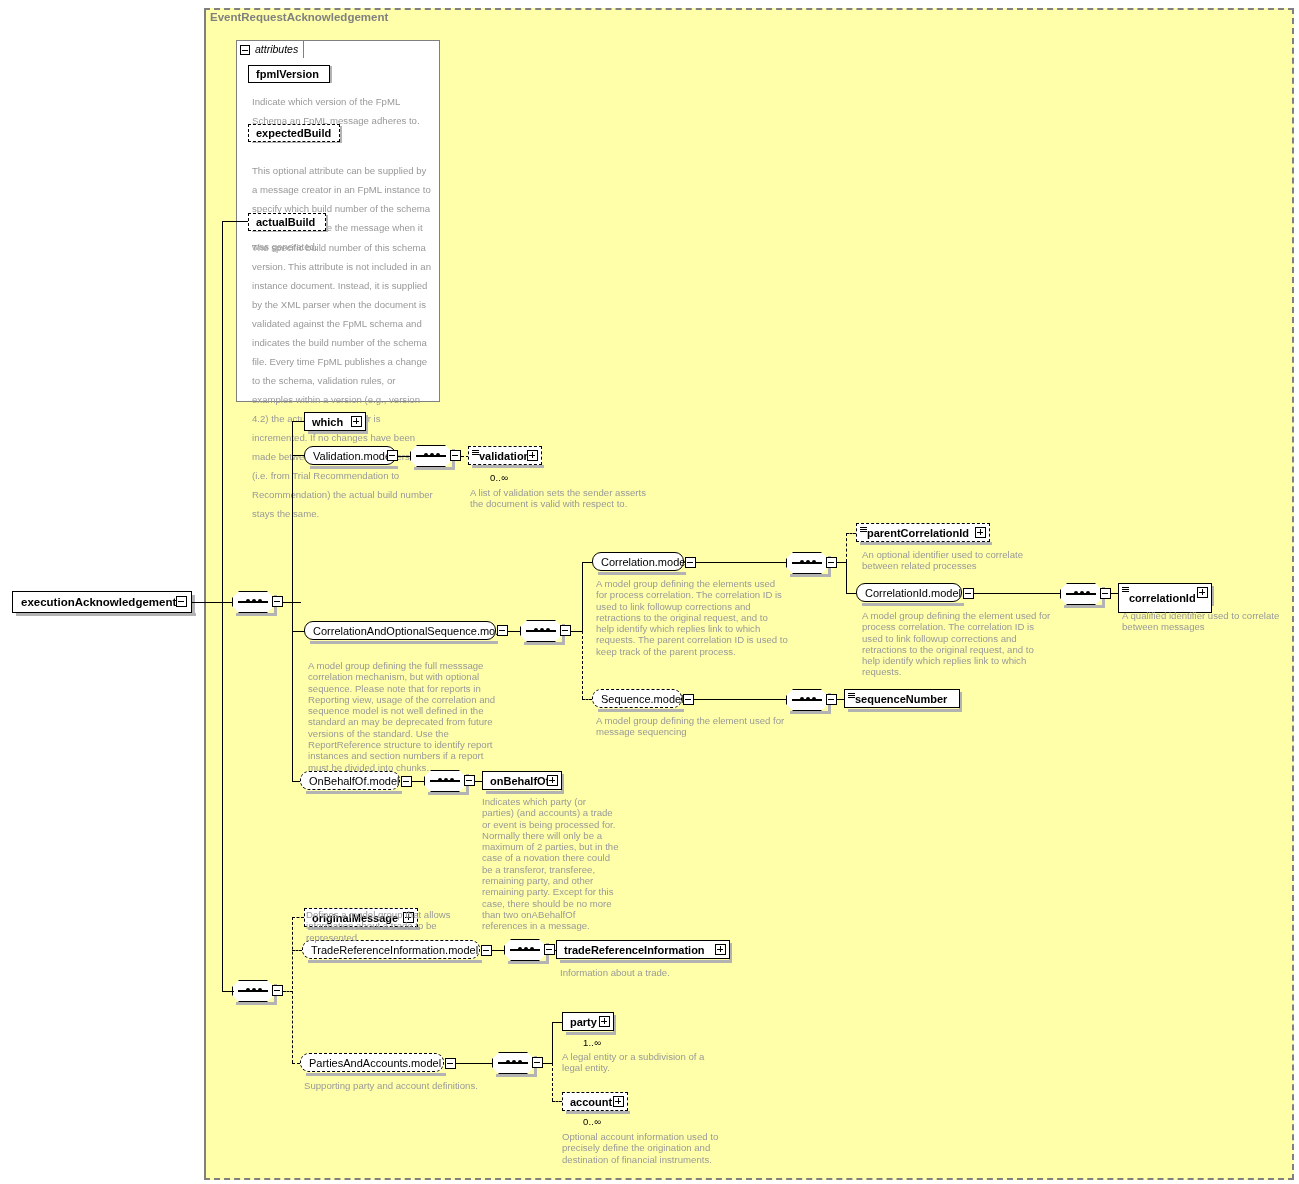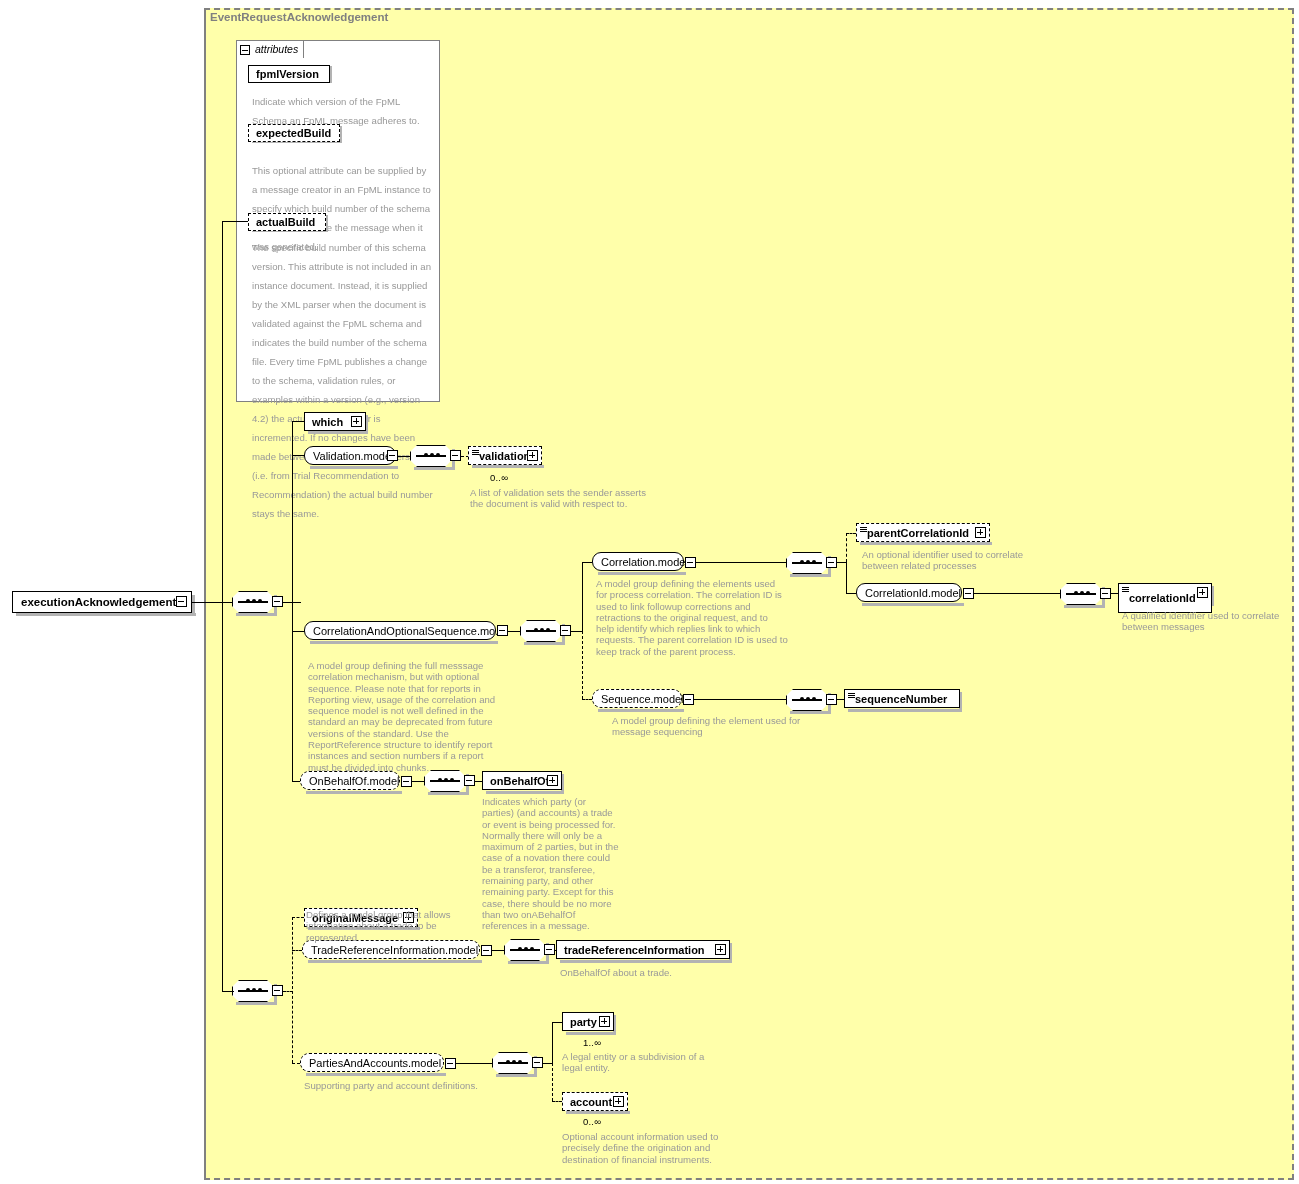--- a/index.html
+++ b/index.html
@@ -292,20 +292,21 @@
     <span class="lbl" style="left:10px;">parentCorrelationId</span>
     <span class="pm plus" style="right:3px;top:3px;"></span>
   </div>
   <div class="desc" style="left:862px;top:549px;width:190px;">An optional identifier used to correlate between related processes</div>
 
   <div class="nshadow" style="left:862px;top:603px;width:102px;height:3px;"></div>
   <div class="mgroup" style="left:856px;top:583px;width:106px;height:19px;">
     <span class="lbl">CorrelationId.model</span>
   </div>
   <div class="pm" style="left:963px;top:588px;"></div>
+  <div class="desc" style="left:862px;top:610px;width:192px;">A model group defining the element used for process correlation. The correlation ID is used to link followup corrections and retractions to the original request, and to help identify which replies link to which requests.</div>
   <div class="ln hl" style="left:974px;top:593px;width:86px;"></div>
 
   <div class="seq" style="left:1060px;top:583px;">
     <div class="shd"></div>
     <div class="shdr"></div>
     <div class="oct"></div>
     <div class="octline"></div>
     <div class="d" style="left:14px;"></div>
     <div class="d" style="left:20px;"></div>
     <div class="d" style="left:26px;"></div>
@@ -324,21 +325,21 @@
     <span class="lbl" style="left:10px;">correlationId</span>
     <span class="pm plus" style="right:3px;top:3px;"></span>
   </div>
   <div class="desc" style="left:1122px;top:610px;width:172px;">A qualified identifier used to correlate between messages</div>
 
   <div class="nshadow" style="left:598px;top:709px;width:86px;height:3px;"></div>
   <div class="mgroup dashed" style="left:592px;top:689px;width:90px;height:19px;">
     <span class="lbl">Sequence.model</span>
   </div>
   <div class="pm" style="left:683px;top:694px;"></div>
-  <div class="desc" style="left:596px;top:715px;width:192px;margin-left:16px;">A model group defining the element used for message sequencing</div>
+  <div class="desc" style="left:596px;top:715px;width:192px;">A model group defining the element used for message sequencing</div>
   <div class="ln hl" style="left:694px;top:699px;width:92px;"></div>
 
   <div class="seq" style="left:786px;top:689px;">
     <div class="shd"></div>
     <div class="shdr"></div>
     <div class="oct"></div>
     <div class="octline"></div>
     <div class="d" style="left:14px;"></div>
     <div class="d" style="left:20px;"></div>
     <div class="d" style="left:26px;"></div>
@@ -427,21 +428,21 @@
   </div>
   <div class="pm" style="left:544px;top:944px;"></div>
   <div class="ln hl" style="left:555px;top:950px;width:8px;"></div>
 
   <div class="nshadow" style="left:560px;top:960px;width:172px;height:3px;"></div>
   <div class="nshadow" style="left:729px;top:943px;width:3px;height:20px;"></div>
   <div class="node bold" style="left:556px;top:940px;width:174px;height:19px;">
     <span class="lbl">tradeReferenceInformation</span>
     <span class="pm plus" style="right:3px;top:3px;"></span>
   </div>
-  <div class="desc" style="left:560px;top:967px;width:180px;">OnBehalfOf about a trade.</div>
+  <div class="desc" style="left:560px;top:967px;width:180px;">Information about a trade.</div>
 
   <div class="nshadow" style="left:306px;top:1073px;width:140px;height:3px;"></div>
   <div class="mgroup dashed" style="left:300px;top:1053px;width:144px;height:19px;">
     <span class="lbl">PartiesAndAccounts.model</span>
   </div>
   <div class="pm" style="left:445px;top:1058px;"></div>
   <div class="desc" style="left:304px;top:1080px;width:180px;">Supporting party and account definitions.</div>
   <div class="ln hl" style="left:456px;top:1063px;width:36px;"></div>
 
   <div class="seq" style="left:492px;top:1052px;">

